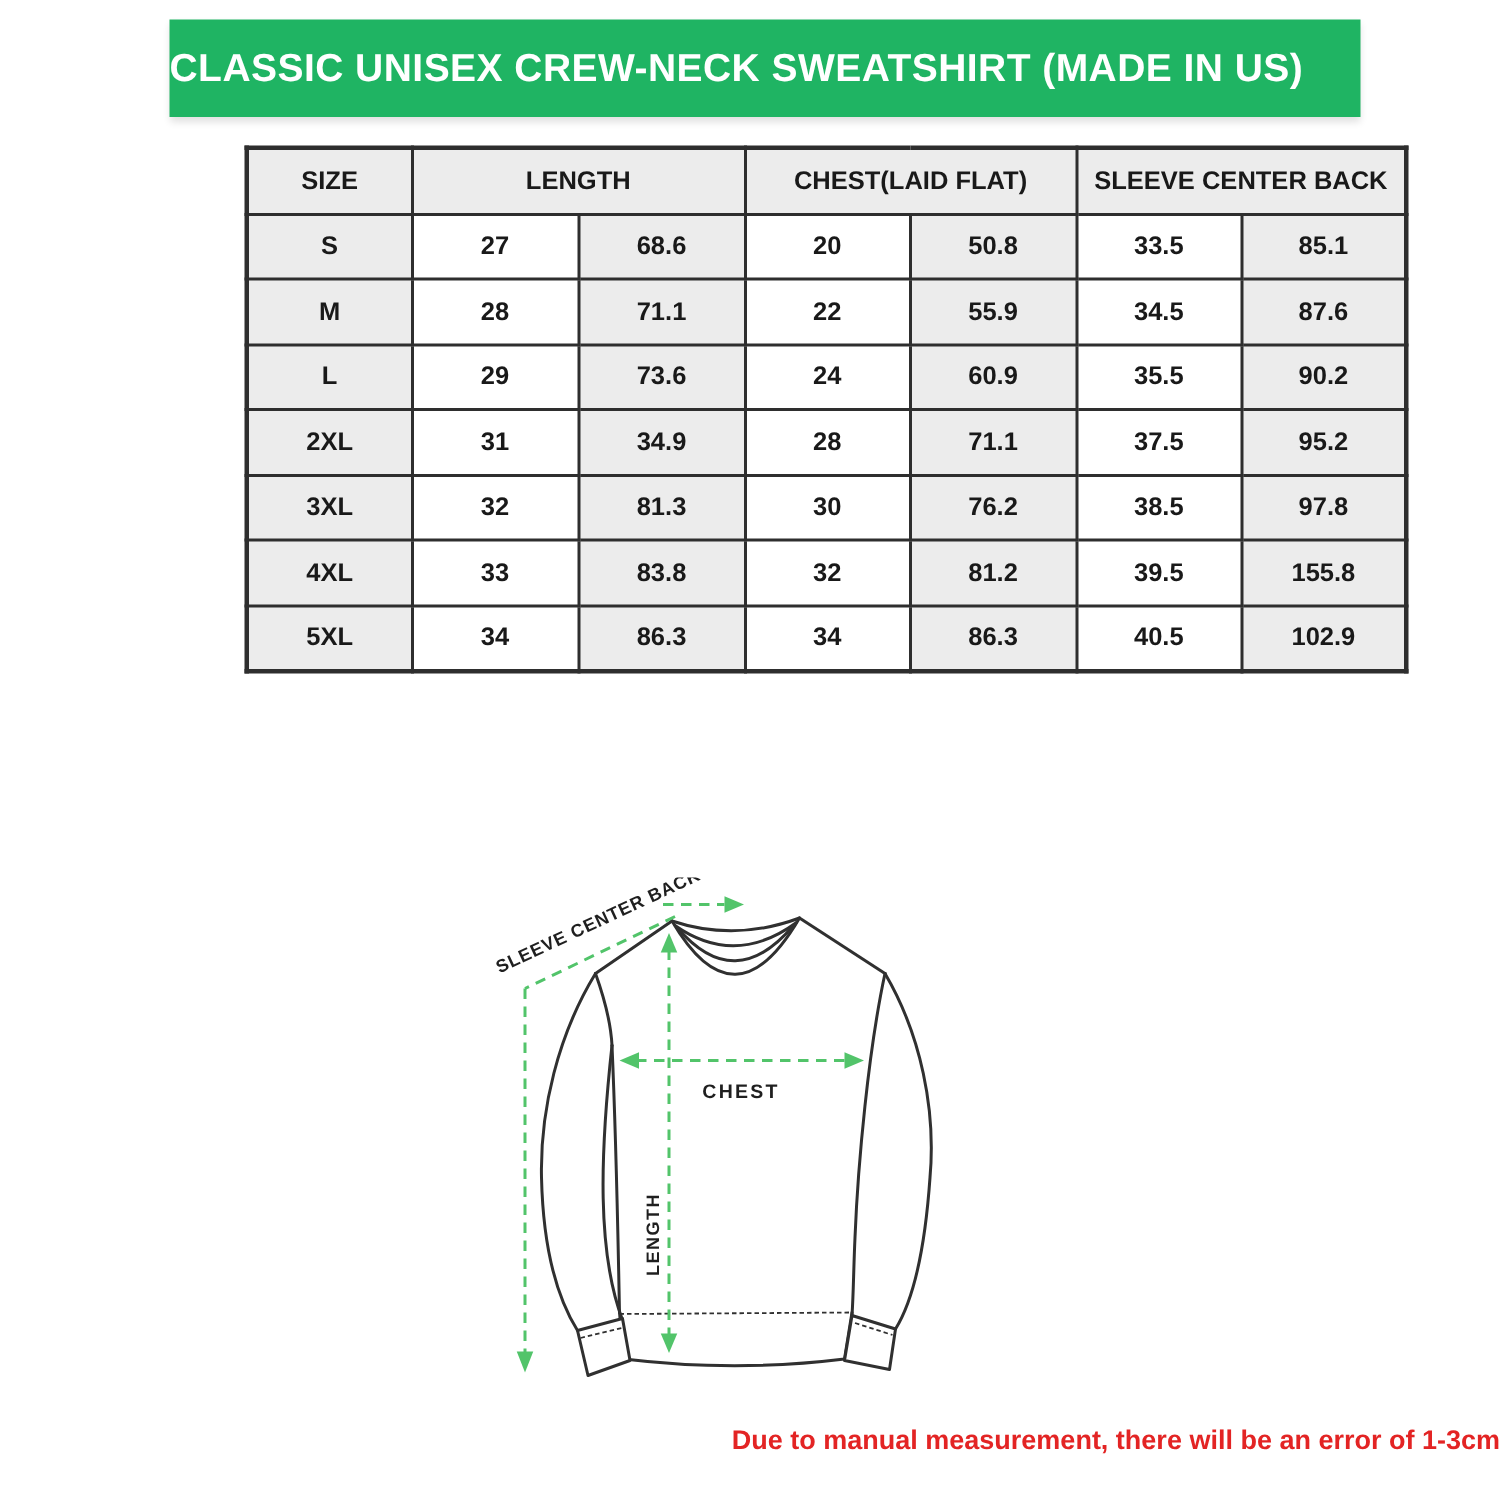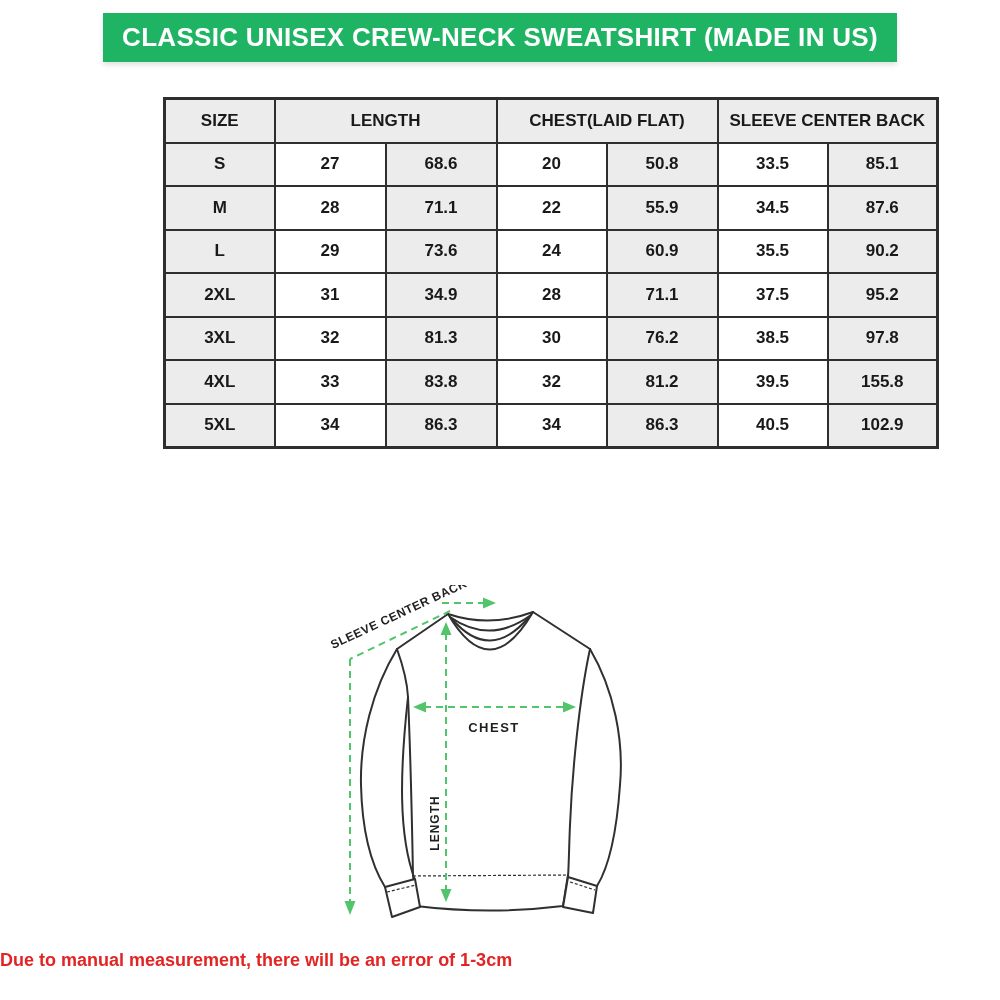--- a/index.html
+++ b/index.html
@@ -1,40 +1,40 @@
 <!DOCTYPE html>
 <html><head>
 <meta charset="utf-8">
 <style>
   html,body{margin:0;padding:0;background:#ffffff;font-family:"Liberation Sans",sans-serif;}
   .page{position:relative;width:1000px;height:1000px;background:#ffffff;overflow:hidden;}
 
   
-  .banner{position:absolute;left:103px;top:13px;width:794px;height:49px;background:#1fb463;
-          display:flex;align-items:center;justify-content:center;box-shadow:0 3px 5px rgba(0,0,0,.12);}
+  .banner{position:absolute;left:113px;top:13px;width:794px;height:65px;background:#1fb463;
+          display:flex;align-items:center;box-shadow:0 3px 5px rgba(0,0,0,.12);}
   .banner h1{margin:0;color:#ffffff;font-size:26px;font-weight:700;letter-spacing:.3px;white-space:nowrap;}
 
   
   table.size-chart{position:absolute;left:115px;top:97px;width:773px;border-collapse:collapse;
           table-layout:fixed;border:3px solid #2e2e2e;color:#191919;margin-left:48px;}
   .size-chart th,.size-chart td{border:2px solid #2e2e2e;text-align:center;vertical-align:middle;
           height:41.5px;padding:0;font-size:17px;font-weight:700;background:#ffffff;}
   .size-chart .g{background:#ececec;}
 
   
   svg.diagram{position:absolute;left:320px;top:585px;}
   .garment{stroke:#303030;stroke-width:2;fill:none;stroke-linecap:round;stroke-linejoin:round;}
   .garment-fill{stroke:#303030;stroke-width:2;fill:#ffffff;stroke-linejoin:round;}
   .seam{stroke:#303030;stroke-width:1.2;fill:none;stroke-dasharray:3 2;}
   .measure{stroke:#52c46a;stroke-width:2;fill:none;stroke-dasharray:7 5;}
   .mhead{fill:#52c46a;stroke:none;}
   .mlabel{fill:#1f1f1f;font-family:"Liberation Sans",sans-serif;font-weight:700;}
 
   
-  .note{position:absolute;left:0;top:950px;width:1000px;text-align:left;
+  .note{position:absolute;left:0;top:950px;width:1000px;text-align:right;
         color:#e32424;font-size:18px;font-weight:700;}
 </style>
 </head>
 <body>
 
 <div class="page">
 
   <header class="banner">
     <h1>CLASSIC UNISEX CREW-NECK SWEATSHIRT (MADE IN US)</h1>
   </header>

